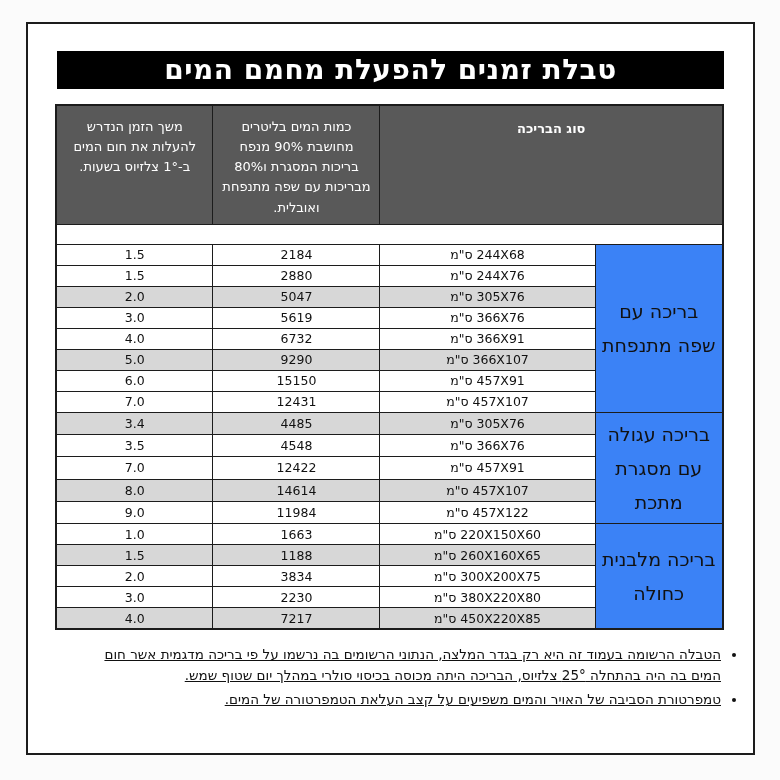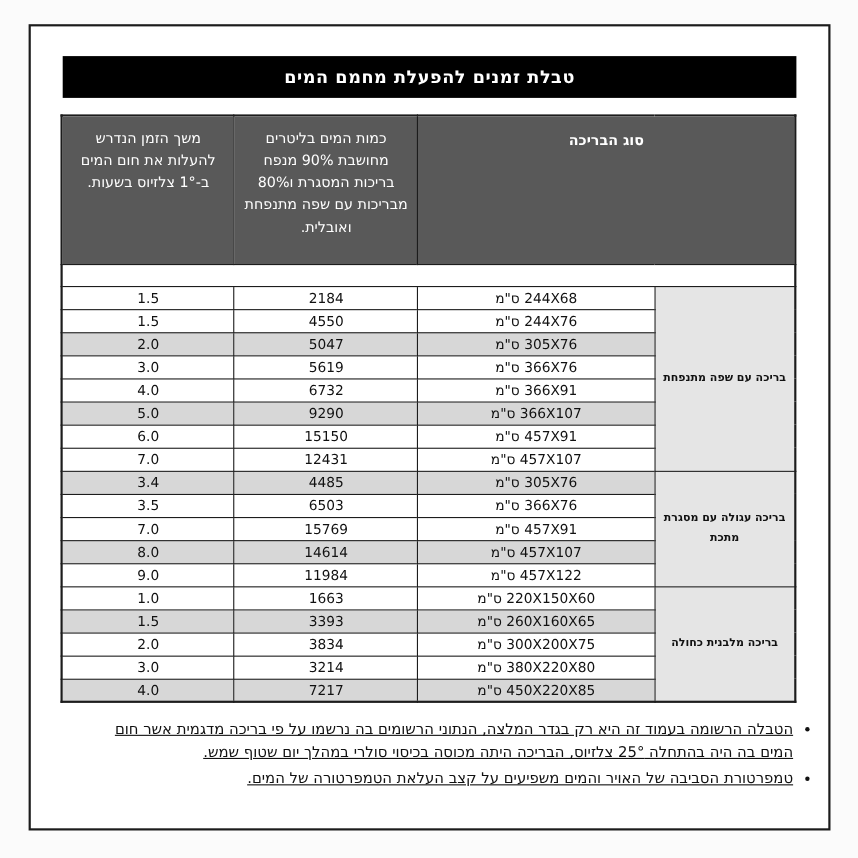--- a/index.html
+++ b/index.html
@@ -12,43 +12,43 @@
     background:var(--page-bg);
     font-family:"DejaVu Sans","Liberation Sans",sans-serif;
     color:#111; position:relative;
   }
   .frame{
     position:absolute; left:26px; top:22px; width:729px; height:733px;
     border:2px solid var(--border); background:#ffffff;
   }
   .title-bar{
     margin:27px 29px 0; height:38px; background:var(--title-bg);
-    color:#fff; text-align:center; font-size:16px; font-weight:bold;
+    color:#fff; text-align:center; font-size:28px; font-weight:bold;
     line-height:38px; letter-spacing:0.5px;
   }
   table.main{
     margin:15px 29px 0; width:667px; border-collapse:collapse;
     border:2px solid var(--border); table-layout:fixed;
   }
   table.main th, table.main td{
     border:1px solid var(--border); text-align:center; overflow:hidden;
   }
   col.c-pool{width:128px;} col.c-size{width:215px;}
   col.c-liters{width:167px;} col.c-time{width:157px;}
   thead th{
     background:var(--header-bg); color:var(--header-text);
     font-weight:normal; font-size:13px; line-height:1.55;
-    vertical-align:top; padding:11px 8px 22px; height:112px;
+    vertical-align:top; padding:11px 8px 6px; height:112px;
   }
   thead th.h-pool{vertical-align:top; padding-top:13px;font-weight:bold;}
   tr.gap td{height:20px; background:#fff;}
   tbody td{height:21px; font-size:12.5px; padding:0 3px; background:#fff;}
   tr.shade td:not(.pool-label){background:var(--shaded-row);}
   td.pool-label{
-    background:#e5e5e5; font-size:10px; line-height:1.8; padding:4px 6px;font-weight:bold;
+    background:#3b82f6; font-size:19px; line-height:1.8; padding:4px 6px;
   }
   .notes{margin:14px 16px 0 40px; font-size:13.5px; line-height:1.55;}
   .notes-heading{margin-bottom:3px;}
   .notes ul{list-style:disc; padding-right:16px; margin-left:4px;text-decoration:underline;}
   .notes li{margin-bottom:3px;}
 </style>
 </head>
 <body>
 
 <div class="frame">
@@ -75,21 +75,21 @@
         </tr>
 
       <tr>
         <td class="pool-label" rowspan="8">בריכה עם שפה מתנפחת</td>
         <td>244X68 ס"מ</td>
         <td>2184</td>
         <td>1.5</td>
       </tr>
       <tr>
         <td>244X76 ס"מ</td>
-        <td>4550</td>
+        <td>2880</td>
         <td>1.5</td>
       </tr>
       <tr class="shade">
         <td>305X76 ס"מ</td>
         <td>5047</td>
         <td>2.0</td>
       </tr>
       <tr>
         <td>366X76 ס"מ</td>
         <td>5619</td>
@@ -117,26 +117,26 @@
       </tr>
 
       <tr class="shade">
         <td class="pool-label" rowspan="5">בריכה עגולה עם מסגרת מתכת</td>
         <td>305X76 ס"מ</td>
         <td>4485</td>
         <td>3.4</td>
       </tr>
       <tr>
         <td>366X76 ס"מ</td>
-        <td>6503</td>
+        <td>4548</td>
         <td>3.5</td>
       </tr>
       <tr>
         <td>457X91 ס"מ</td>
-        <td>15769</td>
+        <td>12422</td>
         <td>7.0</td>
       </tr>
       <tr class="shade">
         <td>457X107 ס"מ</td>
         <td>14614</td>
         <td>8.0</td>
       </tr>
       <tr>
         <td>457X122 ס"מ</td>
         <td>11984</td>
@@ -144,31 +144,31 @@
       </tr>
 
       <tr>
         <td class="pool-label" rowspan="5">בריכה מלבנית כחולה</td>
         <td>220X150X60 ס"מ</td>
         <td>1663</td>
         <td>1.0</td>
       </tr>
       <tr class="shade">
         <td>260X160X65 ס"מ</td>
-        <td>3393</td>
+        <td>1188</td>
         <td>1.5</td>
       </tr>
       <tr>
         <td>300X200X75 ס"מ</td>
         <td>3834</td>
         <td>2.0</td>
       </tr>
       <tr>
         <td>380X220X80 ס"מ</td>
-        <td>3214</td>
+        <td>2230</td>
         <td>3.0</td>
       </tr>
       <tr class="shade">
         <td>450X220X85 ס"מ</td>
         <td>7217</td>
         <td>4.0</td>
       </tr>
     </tbody>
   </table>
 

